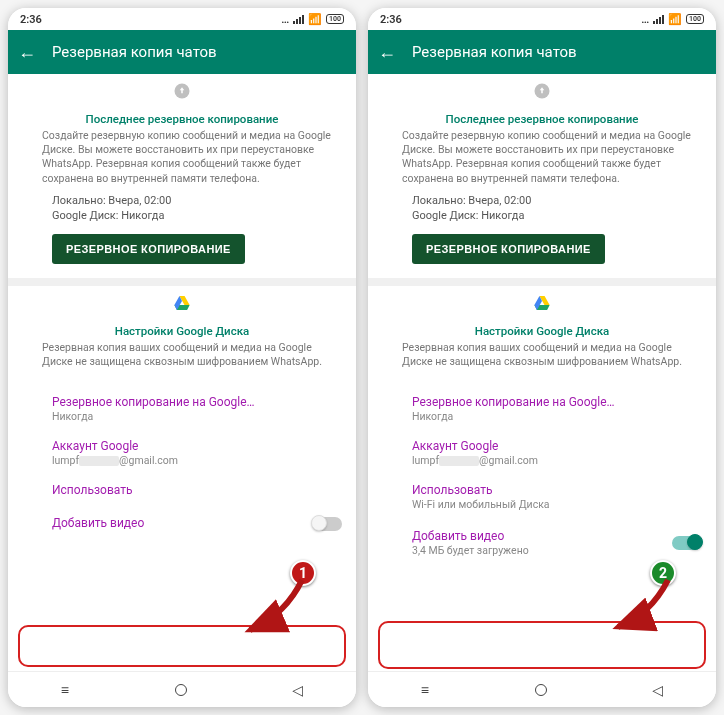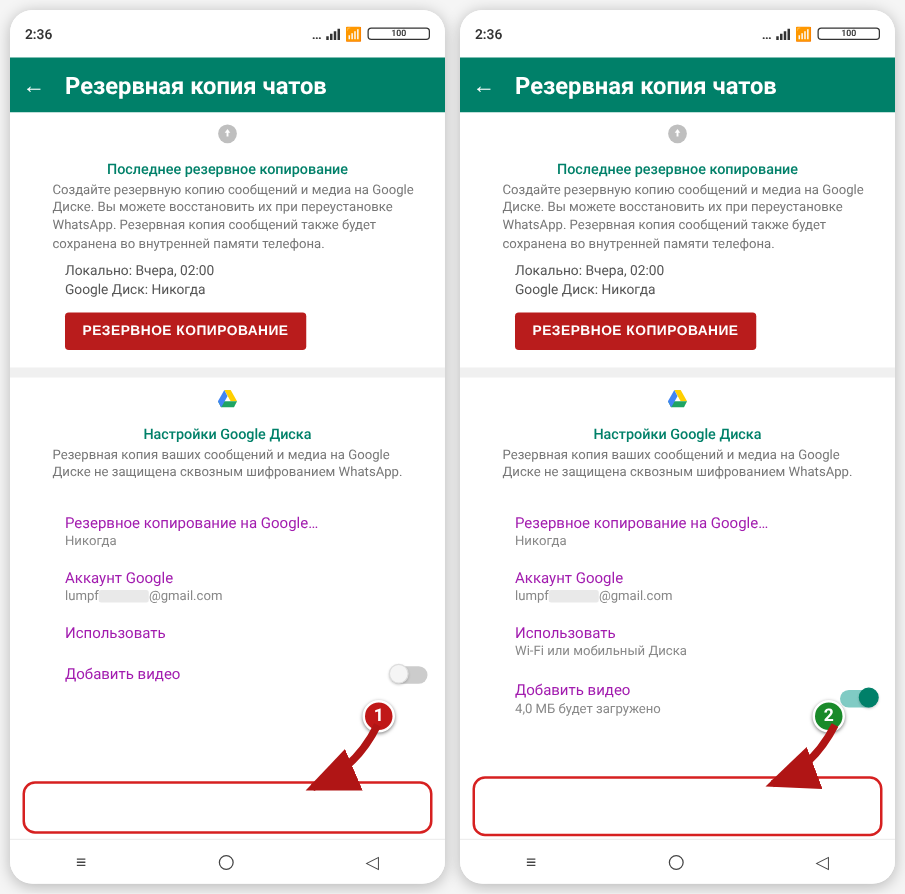--- a/index.html
+++ b/index.html
@@ -24,42 +24,42 @@
     border-radius: 18px;
     box-shadow: 0 2px 12px rgba(0,0,0,0.25);
     overflow: hidden;
     position: relative;
     display: flex;
     flex-direction: column;
     font-size: 11px;
     color: #555;
   }
   .statusbar {
-    height: 38px;
+    height: 22px;
     background: #fff;
     display: flex;
     align-items: center;
     justify-content: space-between;
     padding: 0 12px;
     font-size: 11px;
     font-weight: 600;
     color: #333;
   }
   .statusbar .right { display: flex; align-items: center; gap: 4px; }
   .appbar {
     background: #008069;
     color: #fff;
     display: flex;
     align-items: center;
     height: 44px;
     padding: 0 10px;
     gap: 16px;
   }
   .appbar .back { font-size: 18px; }
-  .appbar .title { font-size: 19px; font-weight: 700; }
+  .appbar .title { font-size: 15px; font-weight: 400; }
   .content {
     flex: 1;
     overflow: hidden;
     background: #fff;
     padding: 0;
   }
   .section { padding: 8px 14px 10px 14px; }
   .section-header {
     display: flex;
     align-items: center;
@@ -78,21 +78,21 @@
     margin-left: 20px;
     margin-bottom: 8px;
   }
   .info-line {
     font-size: 11px;
     color: #555;
     margin-left: 30px;
     margin-bottom: 2px;
   }
   .backup-btn {
-    background: #b91c1c;
+    background: #14532d;
     color: #fff;
     border: none;
     font-size: 11px;
     font-weight: 600;
     letter-spacing: 0.4px;
     padding: 9px 14px;
     margin: 10px 0 4px 30px;
     border-radius: 3px;
   }
   .divider { height: 8px; background: #f0f0f0; }
@@ -185,21 +185,21 @@
     align-items: flex-end;
   }
   .sig-icon span {
     width: 2px;
     background: #333;
   }
   .batt {
     border: 1px solid #333;
     border-radius: 3px;
     font-size: 7px;
-    padding: 0 18px;
+    padding: 0 2px;
   }
 </style>
 </head>
 <body>
 
 <div class="container">
 
   <div class="phone">
     <div class="statusbar">
       <span>2:36</span>
@@ -335,21 +335,21 @@
         <div class="setting-title">Аккаунт Google</div>
         <div class="setting-sub"><span>lumpf</span><span class="redact">x</span><span>@gmail.com</span></div>
       </div>
       <div class="setting-row">
         <div class="setting-title">Использовать</div>
         <div class="setting-sub">Wi-Fi или мобильный Диска</div>
       </div>
       <div class="toggle-row">
         <div class="left">
           <div class="setting-title" style="margin-left:0">Добавить видео</div>
-          <div class="setting-sub">4,0 МБ будет загружено</div>
+          <div class="setting-sub">3,4 МБ будет загружено</div>
         </div>
         <div class="toggle on">
             <div class="knob"></div>
           </div>
       </div>
     </div>
     <div class="navbar">
       <span>≡</span>
       <span style="width:12px;height:12px;border:1.5px solid #444;border-radius:50%"></span>
       <span>◁</span>

